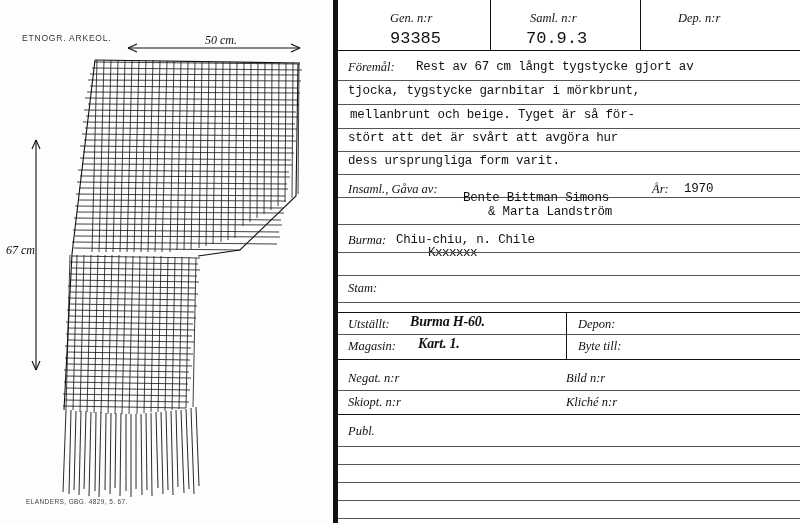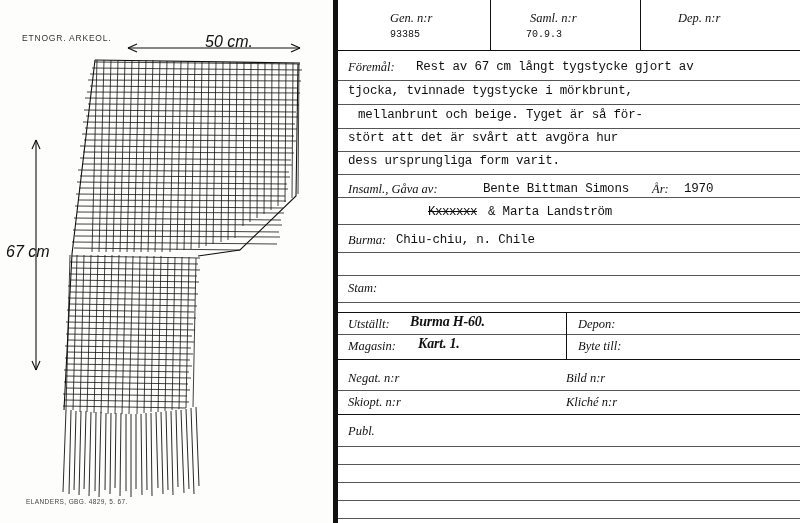--- a/index.html
+++ b/index.html
@@ -52,23 +52,23 @@
     left: 26px; top: 498px;
     font-family: "Liberation Sans", sans-serif;
     font-size: 6.5px;
     letter-spacing: 0.4px;
     color: #444;
   }
 
   
   .meas-label {
     position: absolute;
-    font-family: Liberation Sans, sans-serif;
+    font-family: Liberation Serif, serif;
     font-style: italic;
-    font-size: 16px;
+    font-size: 12px;
     color: #111;
   }
   #width-label { left: 205px; top: 33px; }
   #height-label { left: 6px; top: 243px; }
 
   
   #annot-svg, #weave-svg {
     position: absolute;
     left: 0; top: 0;
     width: 333px; height: 523px;
@@ -121,33 +121,34 @@
   }
   .val.hand {
     font-family: "Liberation Serif", serif;
     font-style: italic;
     font-weight: bold;
     font-size: 14px;
   }
   .val.strike {
     text-decoration: line-through;
     letter-spacing: -0.5px;
+    margin-top: 41px;
   }
   
   .hdr-lbl {
     position: absolute;
     font-family: "Liberation Serif", serif;
     font-style: italic;
     font-size: 12.5px;
     color: #111;
   }
   .hdr-val {
     position: absolute;
     font-family: "Liberation Mono", monospace;
-    font-size: 10px;
+    font-size: 17px;
     color: #111;
   }
 </style>
 </head>
 <body>
 
 <div id="card">
 
   <div id="left-panel">
 
@@ -346,32 +347,32 @@
     <div class="hdr-lbl" style="left:340px; top:11px;">Dep. n:r</div>
     <div class="hdr-val" style="left:340px; top:29px;"></div>
 
     <div class="vline" style="left:152px; top:0; height:50px;"></div>
     <div class="vline" style="left:302px; top:0; height:50px;"></div>
     <div class="hline" style="top:50px;"></div>
 
     <div class="lbl" style="left:10px; top:60px;">Föremål:</div>
     <div class="val" style="left:78px; top:60px;">Rest av 67 cm långt tygstycke gjort av</div>
     <div class="hline thin" style="top:80px;"></div>
-    <div class="val" style="left:10px; top:84px;">tjocka, tvinnade tygstycke i mörkbrunt,</div>
+    <div class="val" style="left:10px; top:84px;">tjocka, tygstycke garnbitar i mörkbrunt,</div>
     <div class="hline thin" style="top:104px;"></div>
-    <div class="val" style="left:10px; top:108px;padding-left:10px;">mellanbrunt och beige.  Tyget är så för-</div>
+    <div class="val" style="left:2px; top:108px;padding-left:10px;">mellanbrunt och beige.  Tyget är så för-</div>
     <div class="hline thin" style="top:128px;"></div>
     <div class="val" style="left:10px; top:131px;">stört att det är svårt att avgöra hur</div>
     <div class="hline thin" style="top:151px;"></div>
     <div class="val" style="left:10px; top:154px;">dess ursprungliga form varit.</div>
     <div class="hline thin" style="top:174px;"></div>
     <div class="hline thin" style="top:197px;"></div>
 
     <div class="lbl" style="left:10px; top:182px;">Insaml., Gåva av:</div>
-    <div class="val" style="left:125px; top:182px;margin-left:20px;">Bente Bittman Simons</div>
+    <div class="val" style="left:125px; top:191px;">Bente Bittman Simons</div>
     <div class="lbl" style="left:314px; top:182px;">År:</div>
     <div class="val" style="left:346px; top:182px;">1970</div>
 
     <div class="val strike" style="left:90px; top:205px;">Kxxxxxx</div>
     <div class="val" style="left:150px; top:205px;">&amp; Marta Landström</div>
     <div class="hline thin" style="top:224px;"></div>
 
     <div class="lbl" style="left:10px; top:233px;">Burma:</div>
     <div class="val" style="left:58px; top:233px;">Chiu-chiu, n. Chile</div>
     <div class="hline thin" style="top:252px;"></div>

